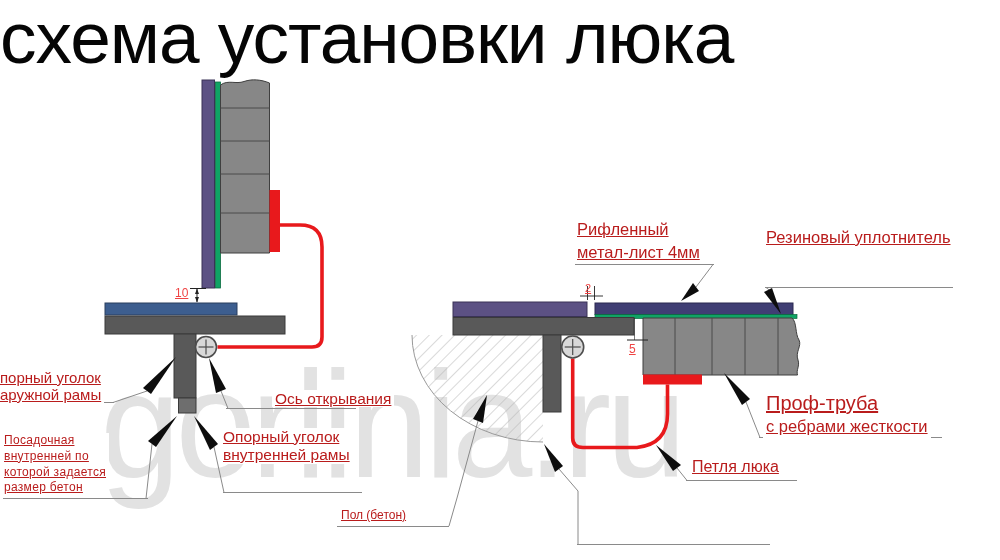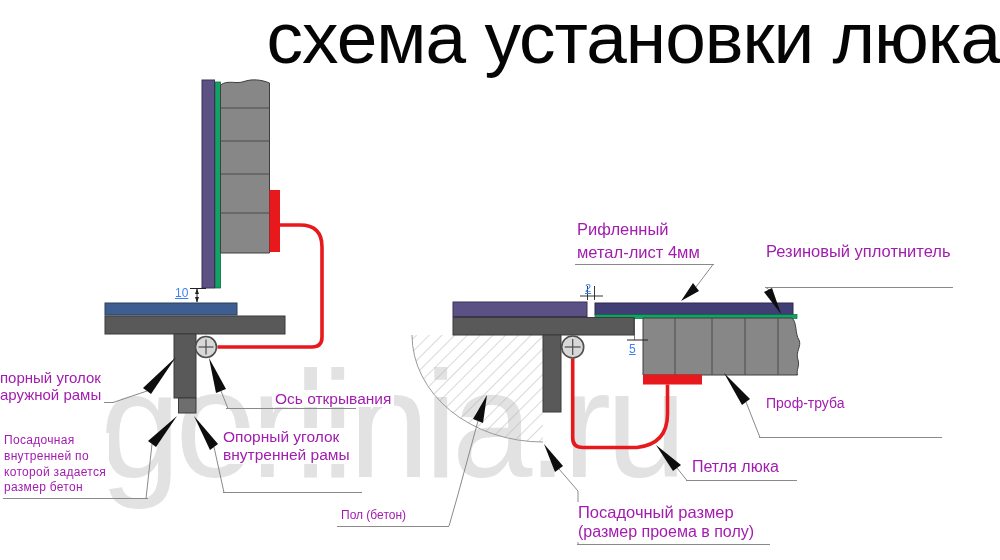--- a/index.html
+++ b/index.html
@@ -1,31 +1,31 @@
 <!DOCTYPE html>
 <html><head>
 <meta charset="utf-8">
 <style>
   html,body{margin:0;padding:0;background:#fff;}
   #stage{position:relative;width:1000px;height:560px;background:#ffffff;overflow:hidden;
          font-family:"Liberation Sans",sans-serif;}
   .abs{position:absolute;}
-  #title{top:1px;left:0;right:0;text-align:right;font-size:73px;line-height:1.0;
+  #title{top:1px;left:0;right:0;text-align:left;font-size:73px;line-height:1.0;
          letter-spacing:-1px;color:#050505;white-space:nowrap;}
   #watermark{top:348px;left:100px;font-size:152px;line-height:1;color:#e2e2e2;
              letter-spacing:-5px;transform:scaleX(.95);transform-origin:left top;
              white-space:nowrap;z-index:1;}
   svg.overlay{position:absolute;left:0;top:0;z-index:2;}
-  .lbl{position:absolute;z-index:3;color:#a21caf;background:#fff;padding:0 3px;
-       white-space:nowrap;}
+  .lbl{position:absolute;z-index:3;color:#b91c1c;background:#fff;padding:0 3px;
+       white-space:nowrap;text-decoration:underline;}
   .lbl div{white-space:nowrap;}
   .small{font-size:15px;line-height:17px;}
   .tiny{font-size:12px;line-height:15.8px;}
   .big{font-size:16.5px;line-height:23px;}
-  .dim{position:absolute;z-index:3;color:#3b82f6;font-size:12px;line-height:12px;background:transparent;padding:0;text-decoration:underline;}
+  .dim{position:absolute;z-index:3;color:#ef4444;font-size:12px;line-height:12px;background:transparent;padding:0;text-decoration:underline;}
 </style>
 </head>
 <body>
 
 <div id="stage">
 
   <div id="watermark" class="abs">gorlinia.ru</div>
 
   <svg class="overlay" width="1000" height="560" viewBox="0 0 1000 560">
     <defs>
@@ -158,26 +158,23 @@
   <div class="lbl" style="left:224px;top:390px;font-size:15.5px;line-height:17px;margin-left:48px;">Ось открывания</div>
   <div class="lbl" style="left:220px;top:428px;font-size:15.5px;line-height:18px;">
     <div>Опорный уголок</div>
     <div>внутренней рамы</div>
   </div>
 
   <div class="lbl big" style="left:574px;top:218px;">
     <div>Рифленный</div>
     <div>метал-лист 4мм</div>
   </div>
-  <div class="lbl big" style="left:763px;top:240px;">
+  <div class="lbl big" style="left:763px;top:226px;">
     <div>Резиновый уплотнитель</div>
   </div>
   <div class="lbl big" style="left:763px;top:392px;">
-    <div style="font-size:14px;">Проф-труба</div>
+    <div style="font-size:20px;">Проф-труба</div>
+    <div>с ребрами жесткости</div>
   </div>
   <div class="lbl" style="left:689px;top:458px;font-size:16px;line-height:18px;">Петля люка</div>
   <div class="lbl" style="left:338px;top:506px;font-size:12px;line-height:18px;">Пол (бетон)</div>
-  <div class="lbl" style="left:575px;top:502px;font-size:16px;line-height:20px;">
-    <div style="font-size:16.5px;">Посадочный размер</div>
-    <div>(размер проема в полу)</div>
-  </div>
 
 </div>
 
 </body></html>

